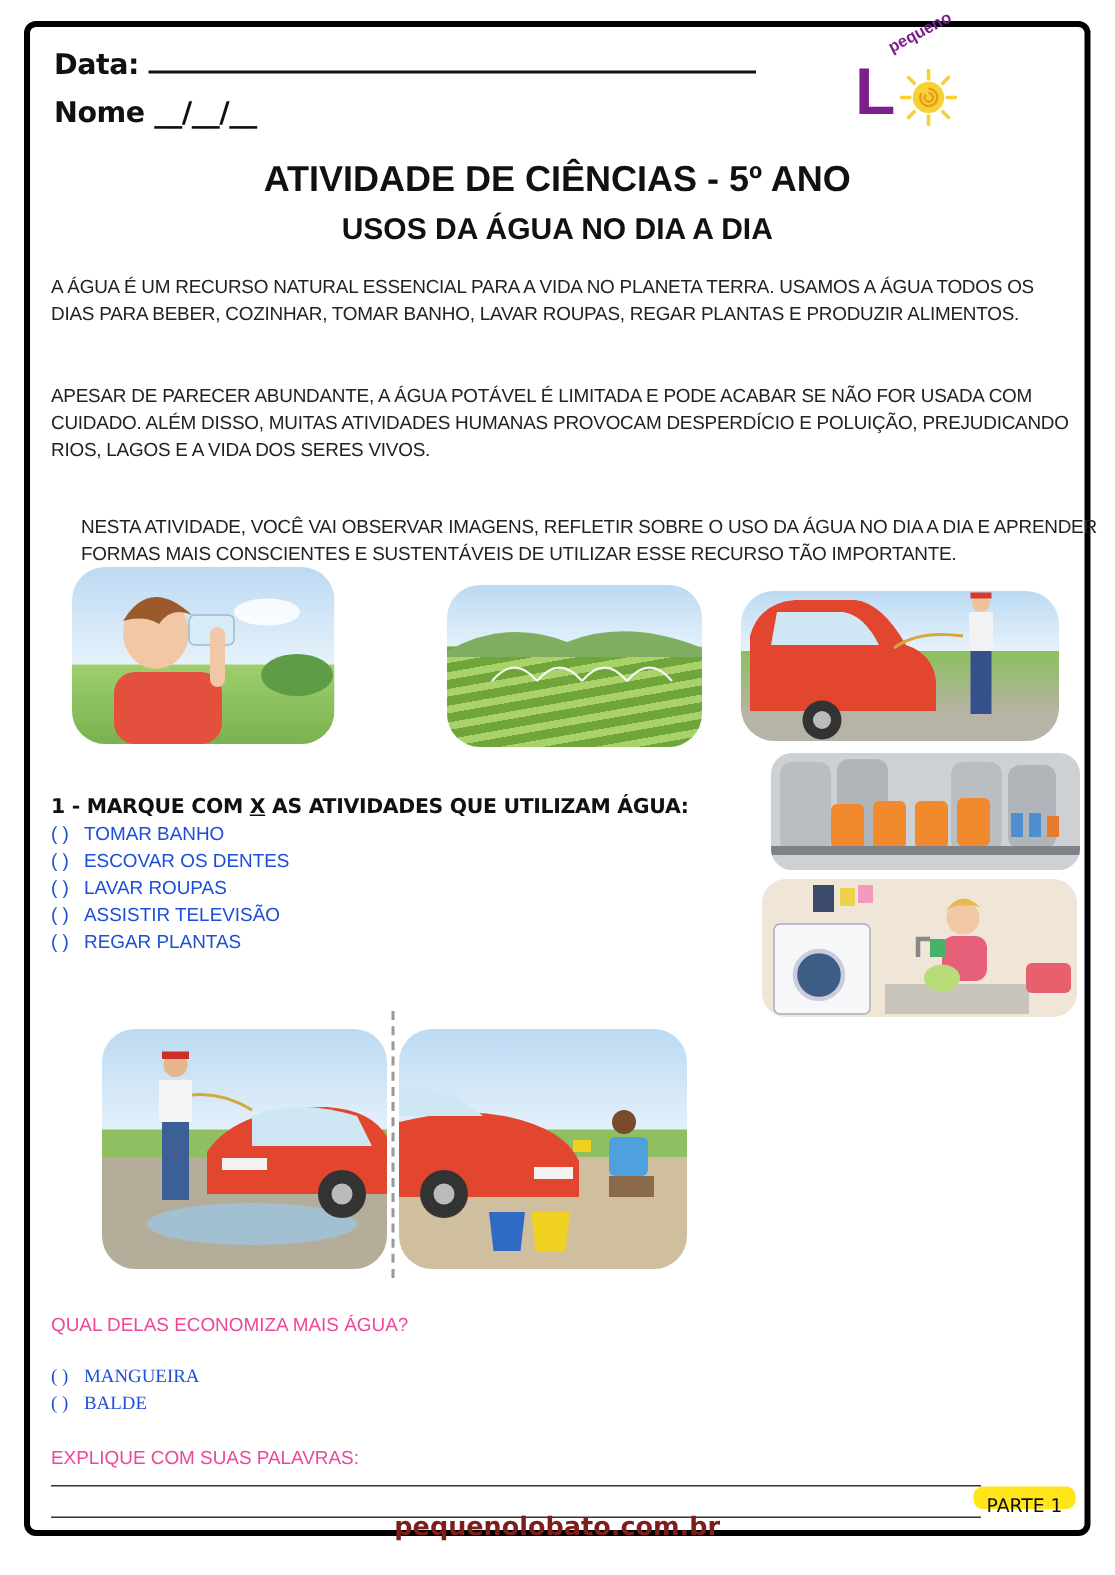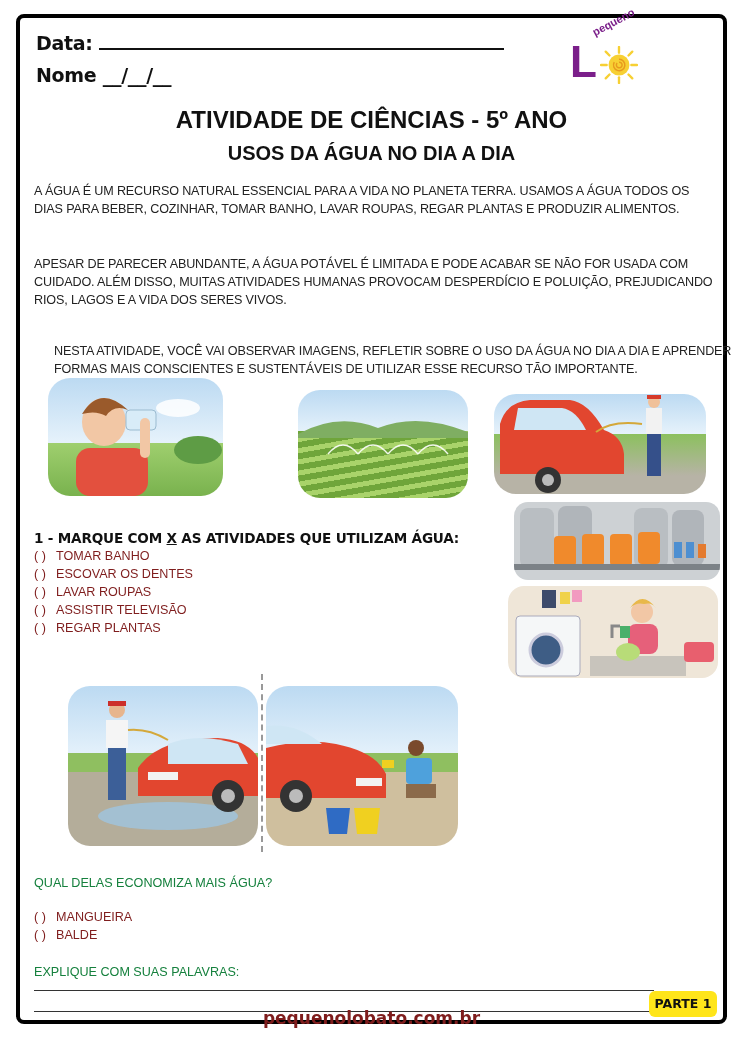--- a/index.html
+++ b/index.html
@@ -35,35 +35,35 @@
 
   .pic { position: absolute; border-radius: 22px; overflow: hidden; }
   .pic .sky { position: absolute; left: 0; top: 0; width: 100%; height: 55%; background: linear-gradient(#bcdaf2, #e6f2fb); }
   .pic .ground { position: absolute; left: 0; bottom: 0; width: 100%; height: 45%; }
 
   .q { position: absolute; left: 18px; font-family: "DejaVu Sans", sans-serif; font-weight: bold; font-size: 13.6px; color: #111; letter-spacing: -0.2px; white-space: nowrap; }
   .q u { text-decoration: underline; }
   #q1 { top: 516px; }
   #q2 { top: 645px; }
 
-  .opts { position: absolute; left: 18px; font-family: "Liberation Sans", sans-serif; font-size: 12.6px; line-height: 18px; color: #7f1d1d; }
+  .opts { position: absolute; left: 18px; font-family: "Liberation Sans", sans-serif; font-size: 12.6px; line-height: 18px; color: #1d4ed8; }
   .opt { white-space: nowrap; }
   .opt .box { display: inline-block; width: 22px; }
   #opts1 { top: 533px; }
-  #opts2 { top: 894px; }
-
-  .plain { position: absolute; left: 18px; font-family: "Liberation Sans", sans-serif; font-size: 12.6px; color: #15803d; white-space: nowrap; }
+  #opts2 { top: 894px; font-family: Liberation Serif, serif; }
+
+  .plain { position: absolute; left: 18px; font-family: "Liberation Sans", sans-serif; font-size: 12.6px; color: #ec4899; white-space: nowrap; }
   #qual { top: 862px; }
   #explique { top: 951px; }
 
   .ans-line { position: absolute; left: 18px; width: 620px; height: 0; border-top: 1px solid #333; }
   #line1 { top: 976px; }
   #line2 { top: 997px; }
 
-  .parte { position: absolute; left: 633px; top: 977px; width: 68px; height: 26px; background: #ffe51a; border-radius: 6px; font-family: "DejaVu Sans", sans-serif; font-weight: bold; font-size: 12.5px; color: #111; text-align: center; line-height: 26px; }
+  .parte { position: absolute; left: 633px; top: 977px; width: 68px; height: 15px; background: #ffe51a; border-radius: 6px; font-family: "DejaVu Sans", sans-serif; font-weight: normal; font-size: 12.5px; color: #111; text-align: center; line-height: 26px; }
 
   .footer { position: absolute; left: 0; top: 1008px; width: 743px; text-align: center; font-family: "DejaVu Sans", sans-serif; font-weight: bold; font-size: 17px; color: #7f1d1d; }
 
   .divider { position: absolute; left: 261px; top: 680px; height: 178px; width: 0; border-left: 2px dashed #999; }
 </style>
 </head>
 <body>
 
 <div class="sheet"></div>
 

